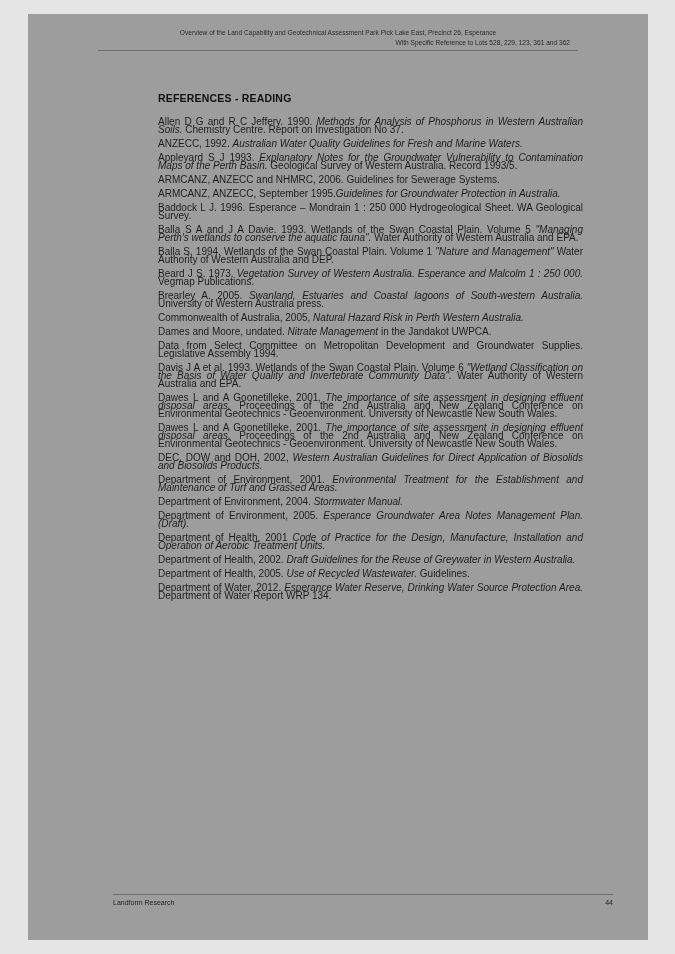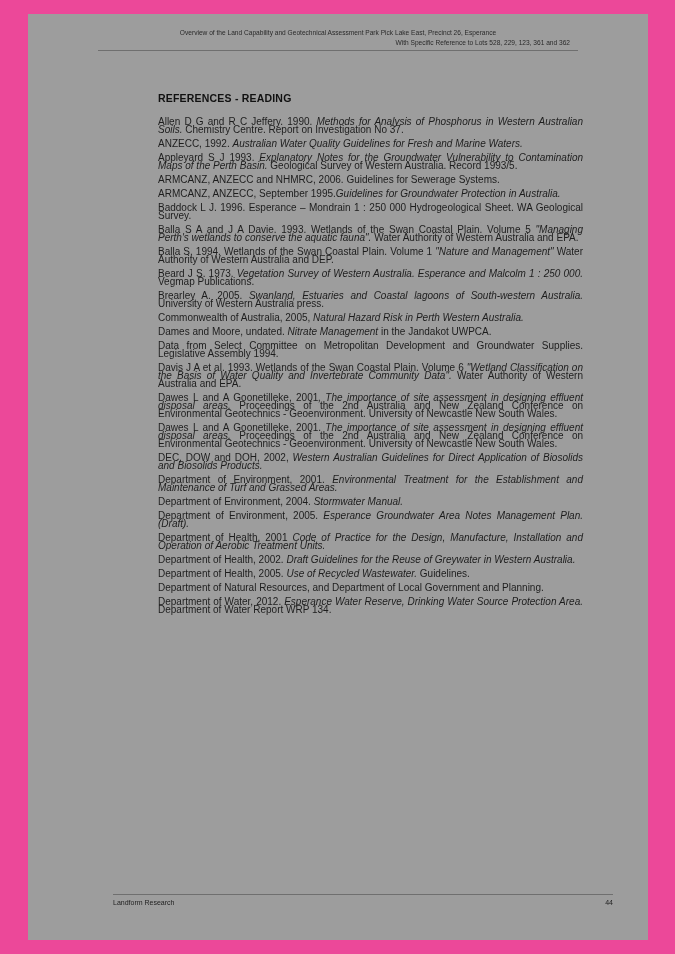--- a/index.html
+++ b/index.html
@@ -4,21 +4,21 @@
 <style>
   html, body {
     margin: 0;
     padding: 0;
     background: #9a9a9a;
   }
   .page {
     position: relative;
     width: 675px;
     height: 954px;
-    background: #ec4899;
+    background: #e5e5e5;
     font-family: "Liberation Sans", sans-serif;
     color: #1b1b1b;
     overflow: hidden;
   }
   .sheet {
     position: absolute;
     left: 28px;
     top: 14px;
     width: 620px;
     height: 926px;
@@ -106,21 +106,20 @@
           <p class="ref">Davis J A et al. 1993. Wetlands of the Swan Coastal Plain. Volume 6 <i>"Wetland Classification on the Basis of Water Quality and Invertebrate Community Data".</i> Water Authority of Western Australia and EPA.</p>
           <p class="ref">Dawes L and A Goonetilleke, 2001<i>, The importance of site assessment in designing effluent disposal areas.</i> Proceedings of the 2nd Australia and New Zealand Conference on Environmental Geotechnics - Geoenvironment. University of Newcastle New South Wales.</p>
           <p class="ref">Dawes L and A Goonetilleke, 2001. <i>The importance of site assessment in designing effluent disposal areas.</i> Proceedings of the 2nd Australia and New Zealand Conference on Environmental Geotechnics - Geoenvironment. University of Newcastle New South Wales.</p>
           <p class="ref">DEC, DOW and DOH, 2002, <i>Western Australian Guidelines for Direct Application of Biosolids and Biosolids Products.</i></p>
           <p class="ref">Department of Environment, 2001. <i>Environmental Treatment for the Establishment and Maintenance of Turf and Grassed Areas.</i></p>
           <p class="ref">Department of Environment, 2004. <i>Stormwater Manual.</i></p>
           <p class="ref">Department of Environment, 2005. <i>Esperance Groundwater Area Notes Management Plan. (Draft).</i></p>
           <p class="ref">Department of Health, 2001 <i>Code of Practice for the Design, Manufacture, Installation and Operation of Aerobic Treatment Units.</i></p>
           <p class="ref">Department of Health, 2002. <i>Draft Guidelines for the Reuse of Greywater in Western Australia.</i></p>
           <p class="ref">Department of Health, 2005. <i>Use of Recycled Wastewater.</i> Guidelines.</p>
-          <p class="ref">Department of Natural Resources, and Department of Local Government and Planning.</p>
           <p class="ref">Department of Water, 2012. <i>Esperance Water Reserve, Drinking Water Source Protection Area.</i> Department of Water Report WRP 134.</p>
         </div>
     </div>
 
     <div class="footer">
       <span>Landform Research</span>
       <span>44</span>
     </div>
 
   </div>

